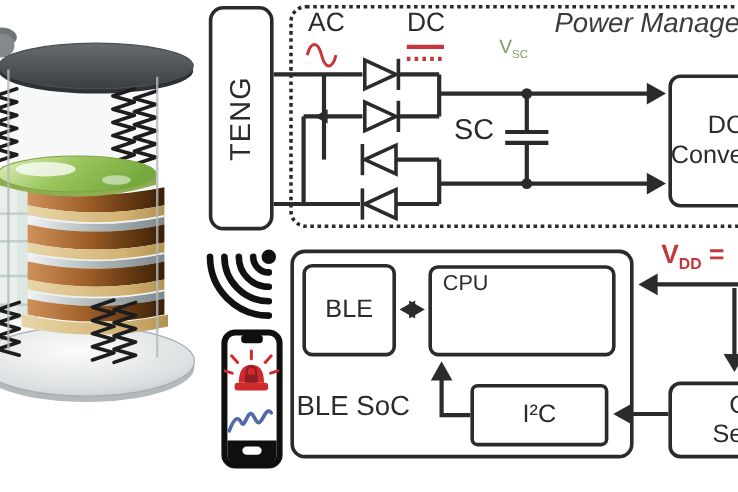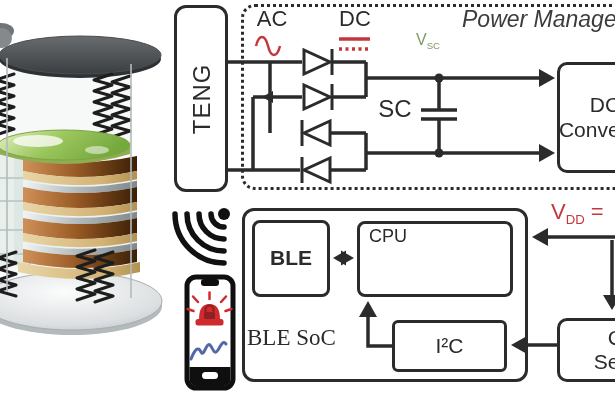--- a/index.html
+++ b/index.html
@@ -9,21 +9,21 @@
   svg.layer{position:absolute;left:0;top:0;}
   .box{position:absolute;border:3.5px solid #2b2b2b;border-radius:10px;background:transparent;box-sizing:border-box;}
   .box.white{background:#fff;}
   .lbl{position:absolute;color:#2b2b2b;line-height:1.15;}
   .ctr{display:flex;align-items:center;justify-content:center;text-align:right;}
   .col{flex-direction:column;}
   sub{font-size:0.6em;}
   .dotted{border-style:dotted;border-width:3.5px;border-radius:14px;}
   .dashed{border:3px dashed #2b2b2b;border-radius:5px;}
   .italic{font-style:italic;}
-  .red{color:#c4373c;}
+  .red{color:#c4373c;font-weight:bold;}
   .green{color:#7d9b5e;}
   .nowrap{white-space:nowrap;}
 </style>
 </head>
 <body>
 
 <div class="stage">
 
   <svg class="layer" width="615" height="410" viewBox="0 0 615 410">
     <defs>
@@ -214,21 +214,21 @@
   <div class="box white" style="left:557px;top:62px;width:96px;height:111px;">
     <div class="lbl ctr col" style="position:absolute;inset:0;font-size:21px;">
       <span>DC</span>
       <span>Converter</span>
     </div>
   </div>
 
   <div class="box" style="left:242px;top:208px;width:286px;height:174px;border-radius:12px;"></div>
 
   <div class="box white" style="left:252px;top:220px;width:78px;height:77px;border-radius:8px;">
-    <div class="lbl ctr col" style="position:absolute;inset:0;font-size:21px;font-weight:bold;">
+    <div class="lbl ctr col" style="position:absolute;inset:0;font-size:21px;">
       <span>BLE</span>
     </div>
   </div>
 
   <div class="box white" style="left:357px;top:221px;width:156px;height:76px;border-radius:8px;">
     <div class="lbl" style="left:9px;top:2px;font-size:18px;">CPU</div>
   </div>
 
   <div class="box white" style="left:392px;top:320px;width:115px;height:52px;border-radius:6px;">
     <div class="lbl ctr" style="position:absolute;inset:0;font-size:21px;">I²C</div>
@@ -246,19 +246,19 @@
   <div class="lbl ctr" style="left:252px;top:6px;width:40px;font-size:22px;">AC</div>
 
   <div class="lbl ctr" style="left:335px;top:6px;width:40px;font-size:22px;">DC</div>
 
   <div class="lbl ctr" style="left:374px;top:95px;width:42px;font-size:24px;">SC</div>
 
   <div class="lbl green nowrap" style="left:416px;top:31px;font-size:16px;">
     <span>V</span><sub>SC</sub>
   </div>
 
-  <div class="lbl nowrap" style="left:247px;top:325px;font-size:23px;font-family:Liberation Serif, serif;">BLE SoC</div>
+  <div class="lbl nowrap" style="left:247px;top:325px;font-size:23px;">BLE SoC</div>
 
   <div class="lbl red nowrap" style="left:551px;top:199px;font-size:22px;">
     <span>V</span><sub>DD</sub><span> =</span>
   </div>
 
 </div>
 
 </body></html>

